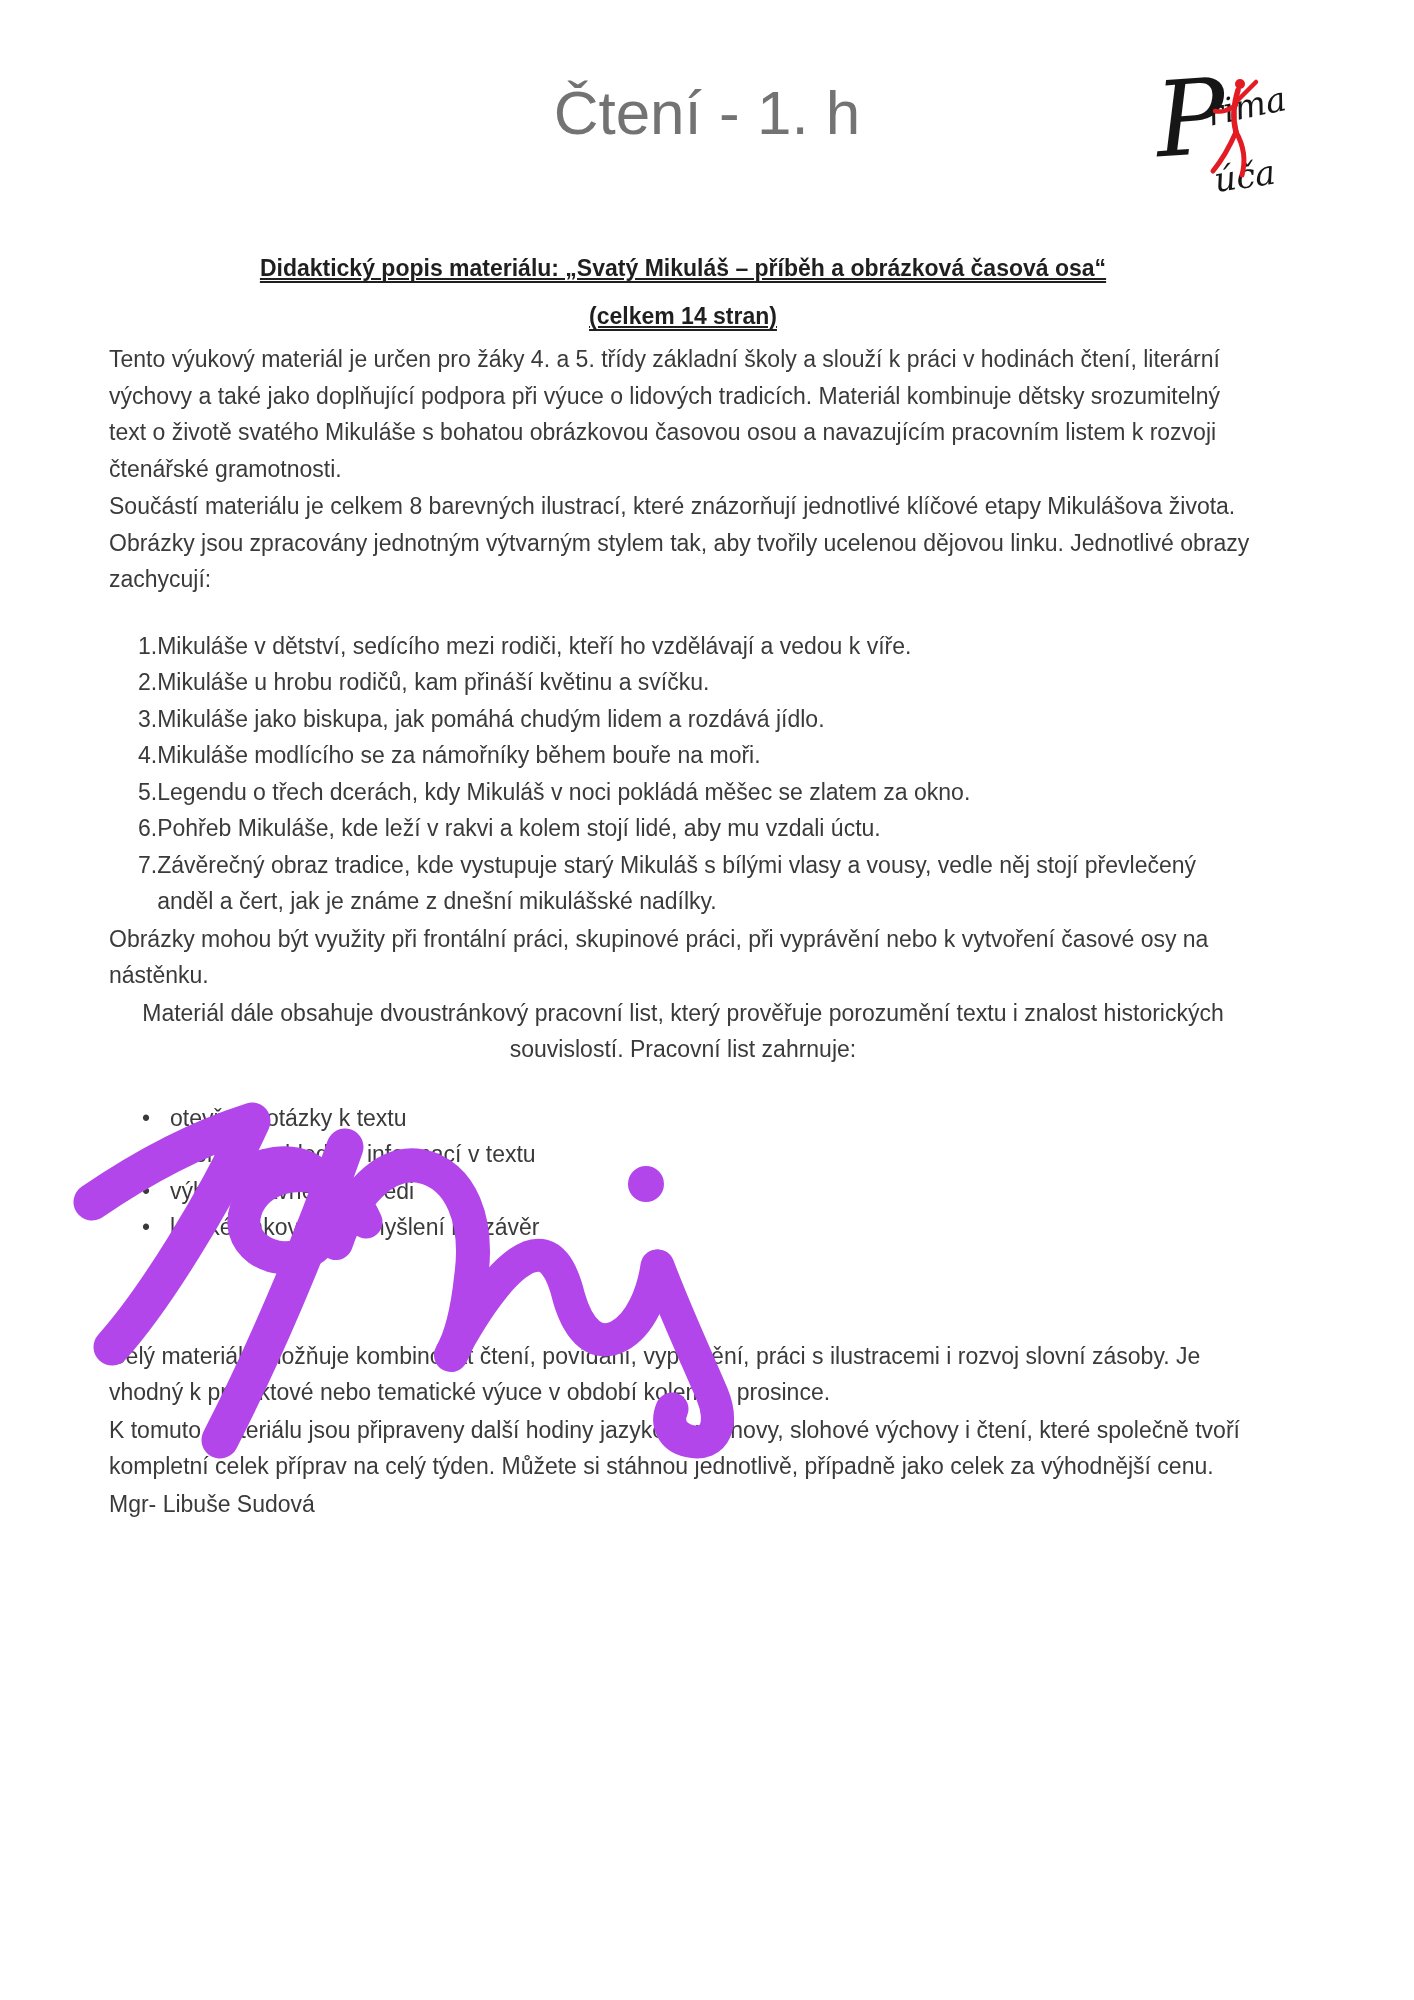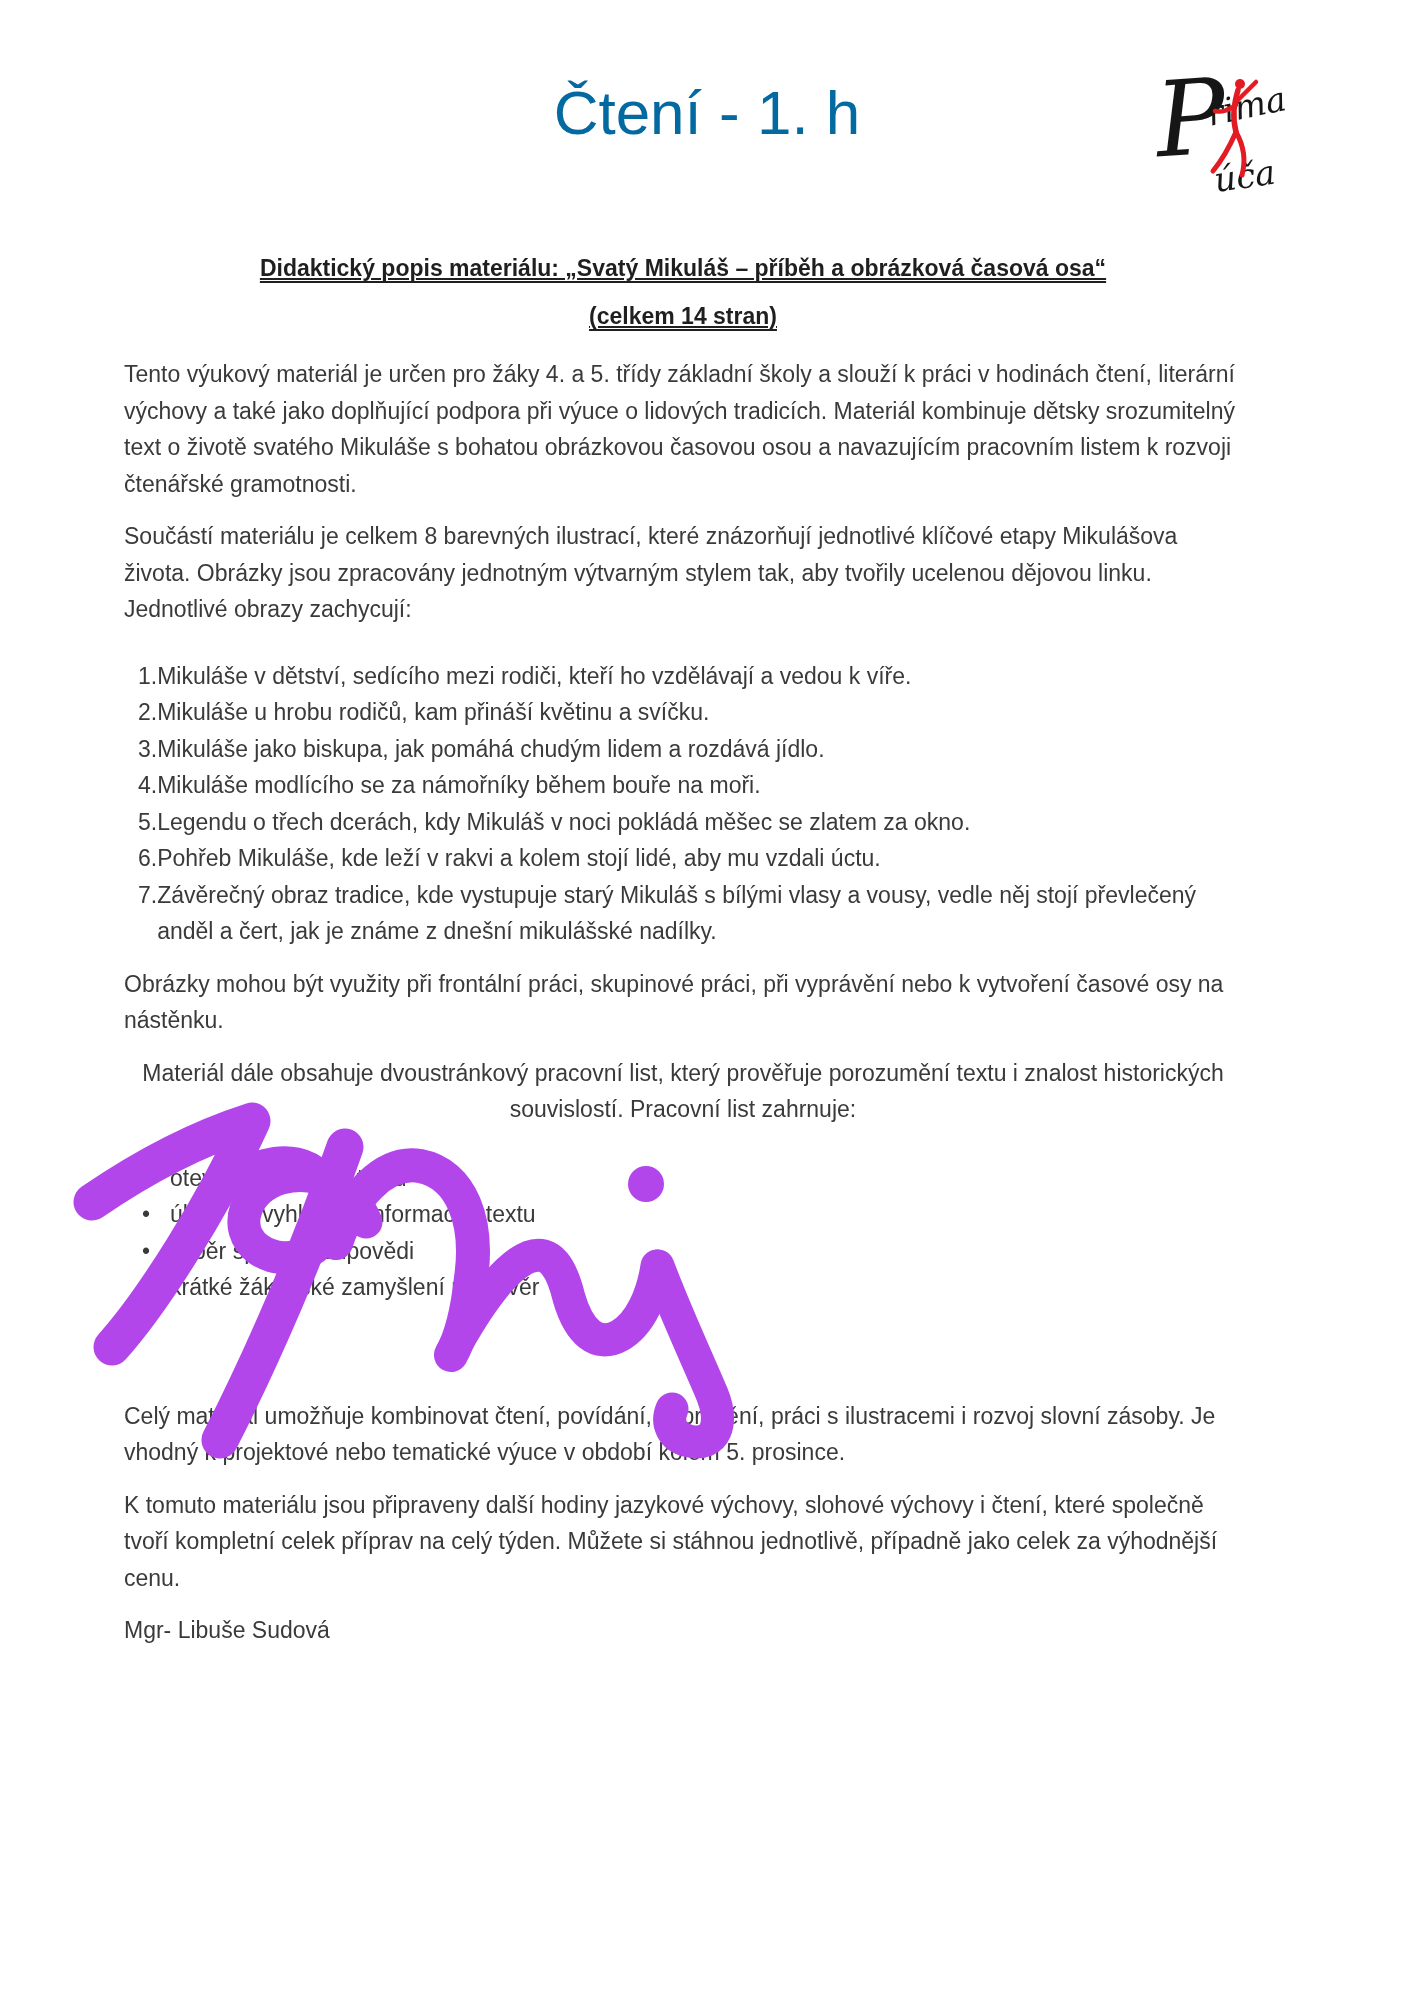--- a/index.html
+++ b/index.html
@@ -12,21 +12,21 @@
     color: #3a3a3a;
     overflow: hidden;
   }
   .content { padding: 0 156px 0 108px; }
   .doc-title {
     padding-top: 78px;
     text-align: center;
     font-size: 62px;
     line-height: 70px;
     font-weight: 400;
-    color: #0369a1;
+    color: #737373;
   }
   .brand-logo {
     position: absolute;
     top: 52px;
     right: 100px;
     width: 170px;
     height: 170px;
   }
   .doc-heading {
     margin-top: 96px;
@@ -35,21 +35,21 @@
     line-height: 48px;
     font-weight: 700;
     color: #1f1f1f;
     text-decoration: underline;
   }
   .doc-heading .u {
     text-decoration: underline;
     text-decoration-thickness: 2px;
     text-underline-offset: 5px;
   }
-  p.body { margin: 16px; font-size: 23px; line-height: 36.5px; }
+  p.body { margin: 1px; font-size: 23px; line-height: 36.5px; }
   .p-intro       { margin-top: 40px; }
   .p-illustr     { margin-top: 48px; }
   .p-usage       { margin-top: 64px; }
   .p-worksheet   { margin-top: 33px; text-align: center; }
   .closing-block { margin-top: 92px; }
   .p-thanks      { margin-top: 64px; }
   .p-signature   { margin-top: 34px; }
 
   ol.num-list {
     list-style: none;

